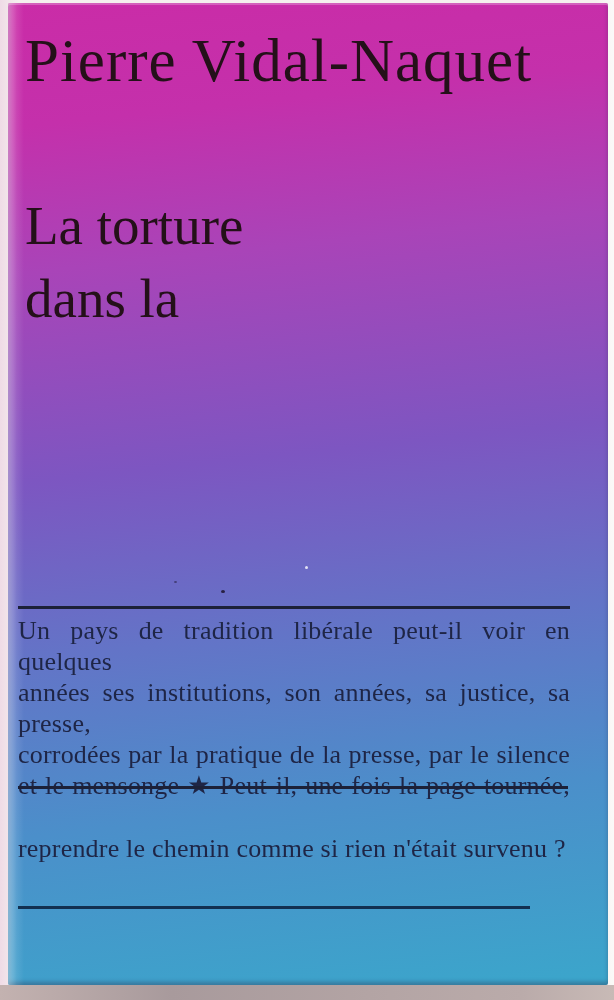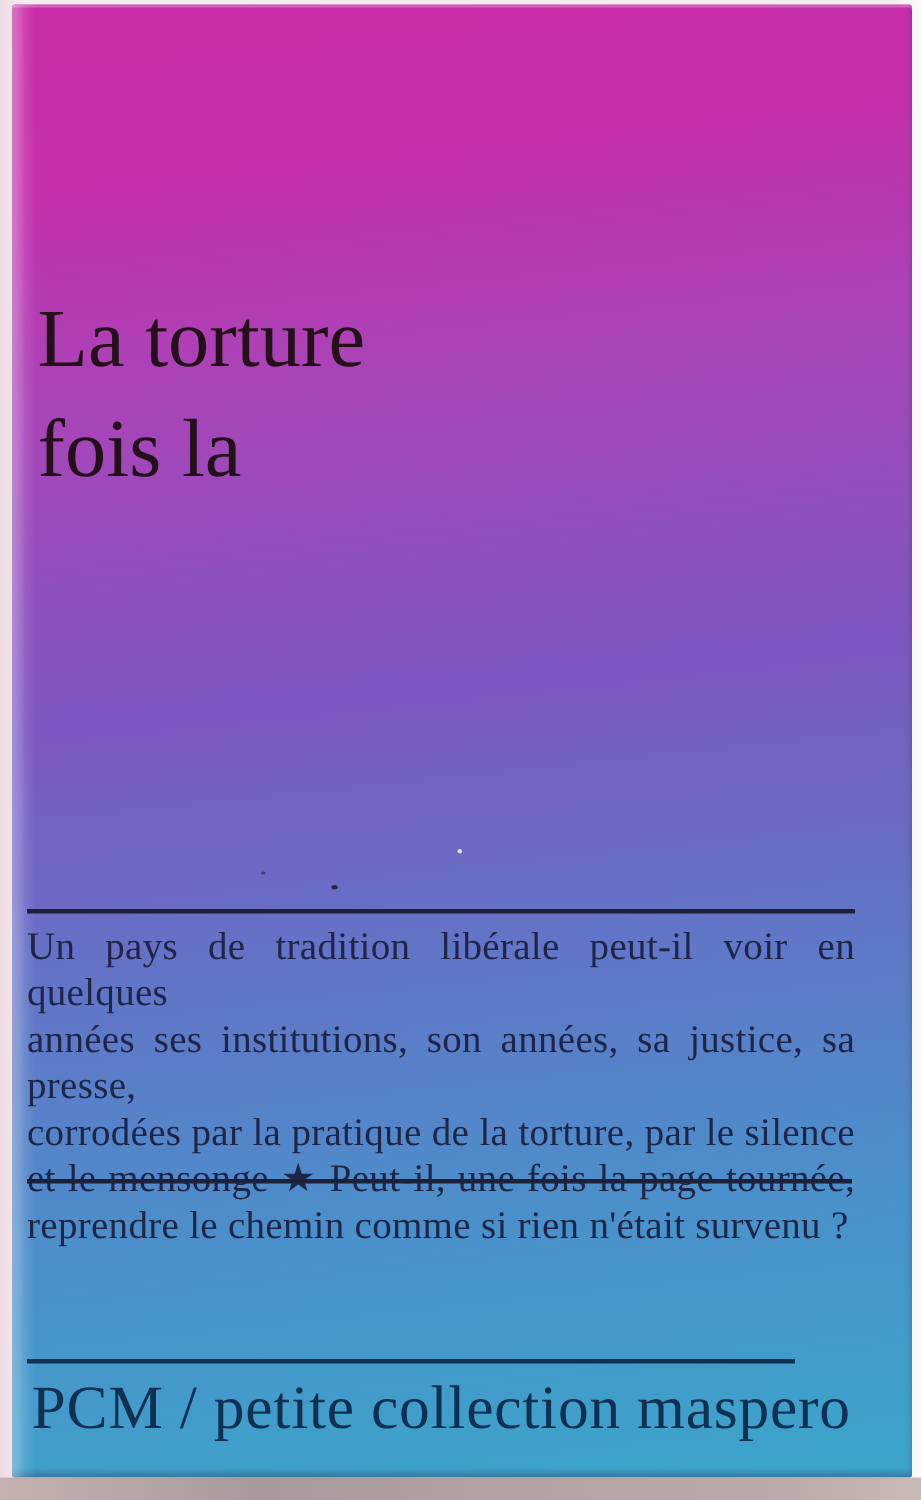--- a/index.html
+++ b/index.html
@@ -53,61 +53,61 @@
   .rule { position: absolute; height: 3px; background: var(--rule-ink, #1c2138); }
   .rule-top       { left: 10px; top: 603px; width: 552px; }
   .rule-bottom    { left: 10px; top: 783px; width: 550px; }
   .rule-publisher { left: 10px; top: 903px; width: 512px; background: var(--publisher-rule-ink, #123051); }
   .blurb {
     position: absolute; left: 10px; top: 612px; width: 552px;
     font-size: 26px; line-height: 31px; letter-spacing: .2px;
     color: var(--blurb-ink, #1e2546);
   }
   .blurb-line { text-align: justify; text-align-last: justify; white-space: normal; }
-  .blurb-line.last { text-align: right; text-align-last: left; }
+  .blurb-line.last { text-align: right; text-align-last: left; margin-top: 32px; }
   .publisher {
     position: absolute; left: 13px; top: 911px;
     font-size: 41px; line-height: 48px; letter-spacing: .5px;
     color: var(--publisher-ink, #0f3051);
   }
   
   .speck { position: absolute; border-radius: 50%; pointer-events: none; }
   .speck-a { left: 213px; top: 587px; width: 4px; height: 3px; background: rgba(28,20,44,.85); }
   .speck-b { left: 166px; top: 578px; width: 3px; height: 2px; background: rgba(28,20,44,.5); }
   .speck-c { left: 297px; top: 563px; width: 3px; height: 3px; background: rgba(255,255,255,.8); }
 </style>
 </head>
 <body>
 
 <div class="page">
 
   <div class="cover">
     <div class="cover-left-highlight"></div>
 
+    <div class="author">Pierre Vidal-Naquet</div>
 
     <div class="title">
       <div class="title-line">La torture</div>
-      <div class="title-line">fois la</div>
+      <div class="title-line">dans la</div>
     </div>
 
     <div class="speck speck-a"></div>
     <div class="speck speck-b"></div>
     <div class="speck speck-c"></div>
 
     <div class="rule rule-top"></div>
 
     <div class="blurb">
       <div class="blurb-line">Un pays de tradition libérale peut-il voir en quelques</div>
       <div class="blurb-line">années ses institutions, son années, sa justice, sa presse,</div>
-      <div class="blurb-line">corrodées par la pratique de la torture, par le silence</div>
+      <div class="blurb-line">corrodées par la pratique de la presse, par le silence</div>
       <div class="blurb-line">et le mensonge ★ Peut-il, une fois la page tournée,</div>
       <div class="blurb-line last">reprendre le chemin comme si rien n'était survenu ?</div>
     </div>
 
     <div class="rule rule-bottom"></div>
 
     <div class="rule rule-publisher"></div>
 
-    <div class="publisher">PCM / petite collection maspero</div>
   </div>
 
   <div class="scan-edge-bottom"></div>
 </div>
 
 </body></html>

